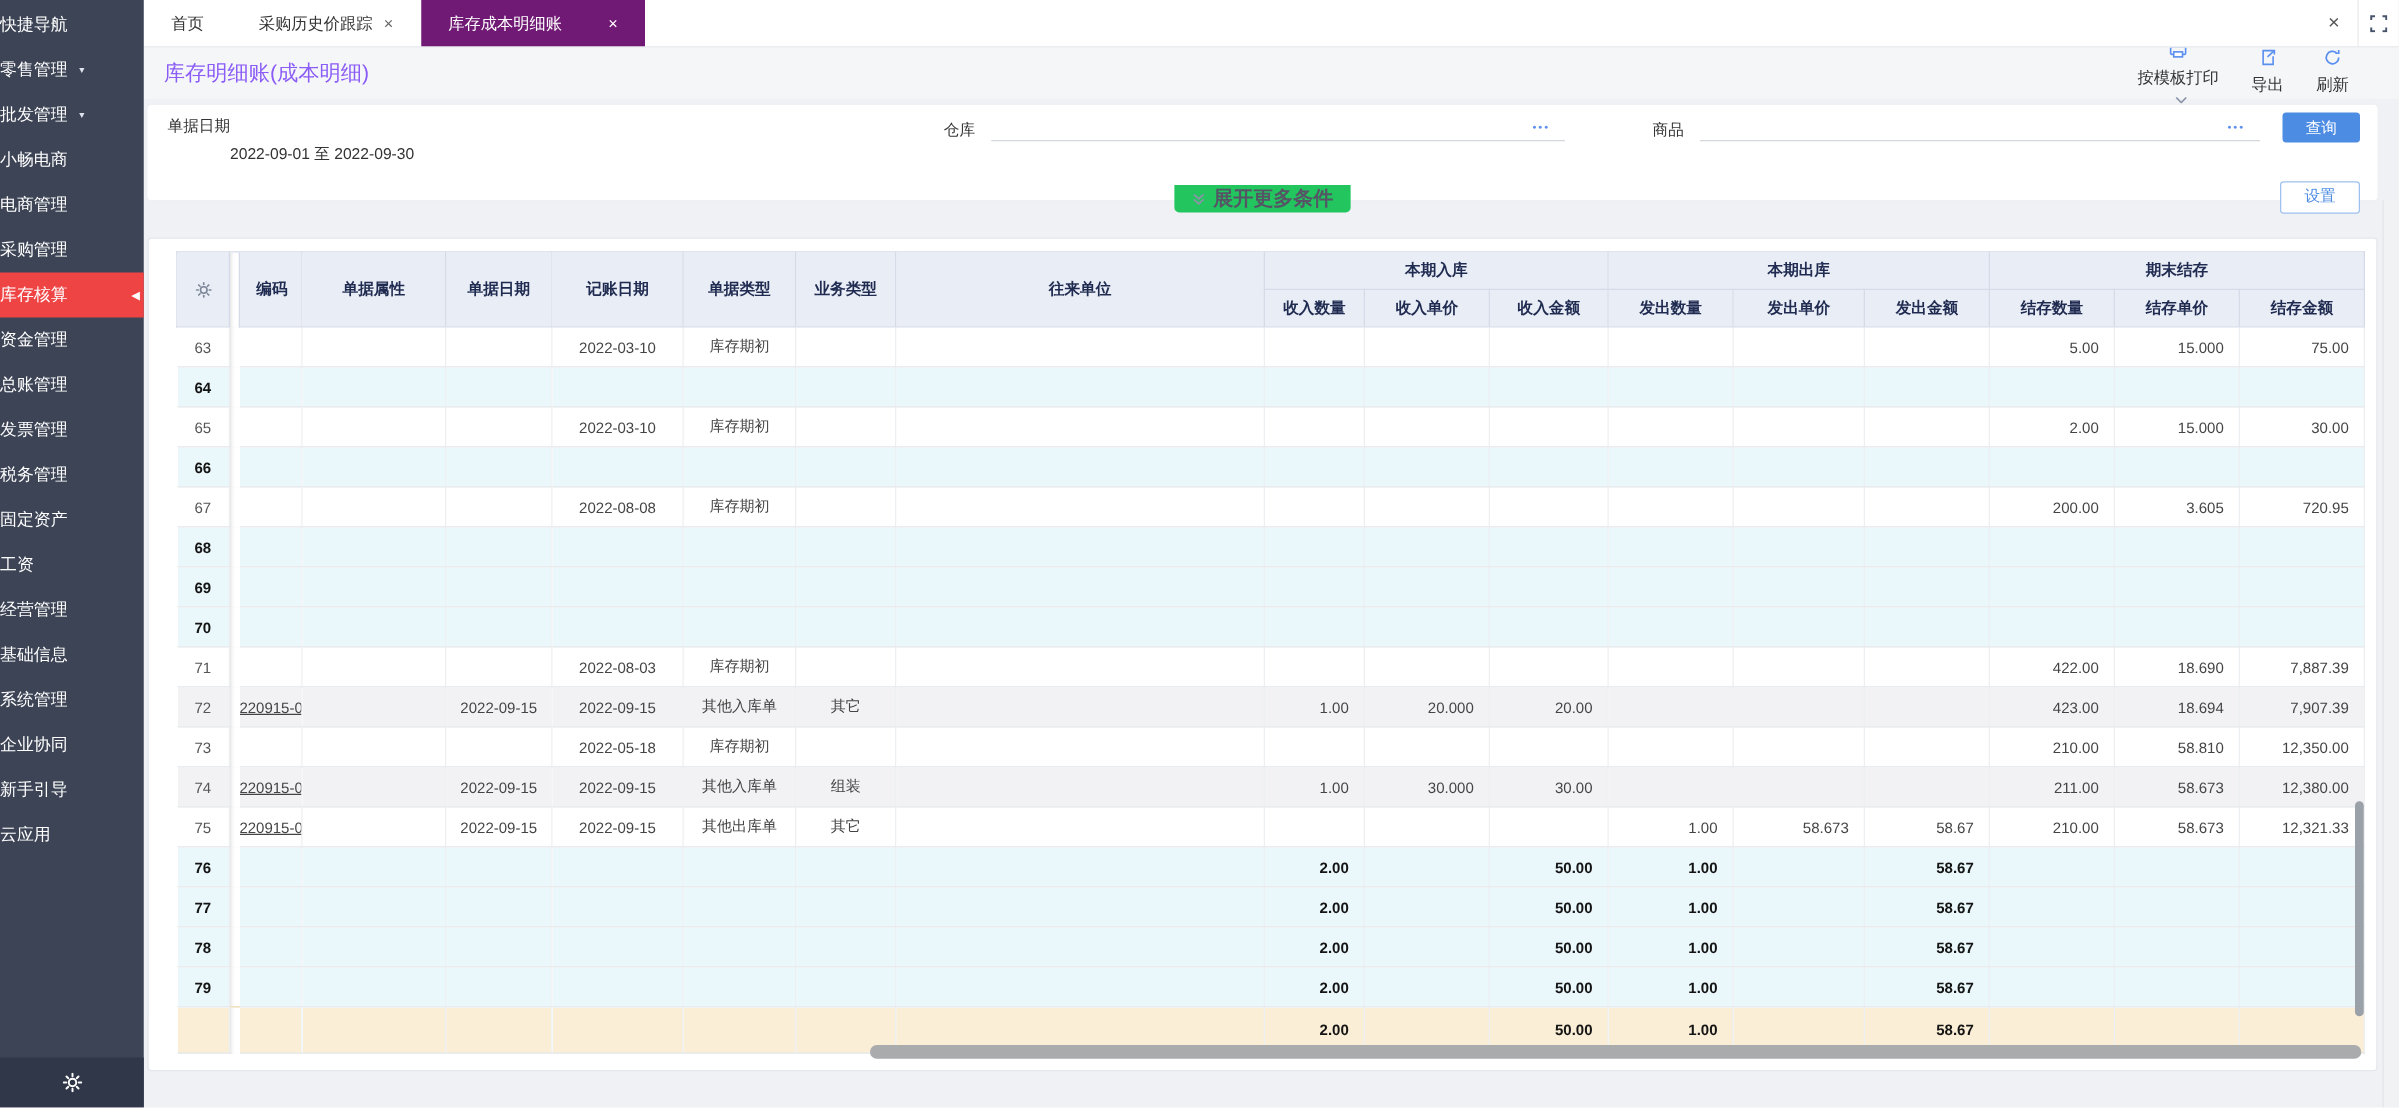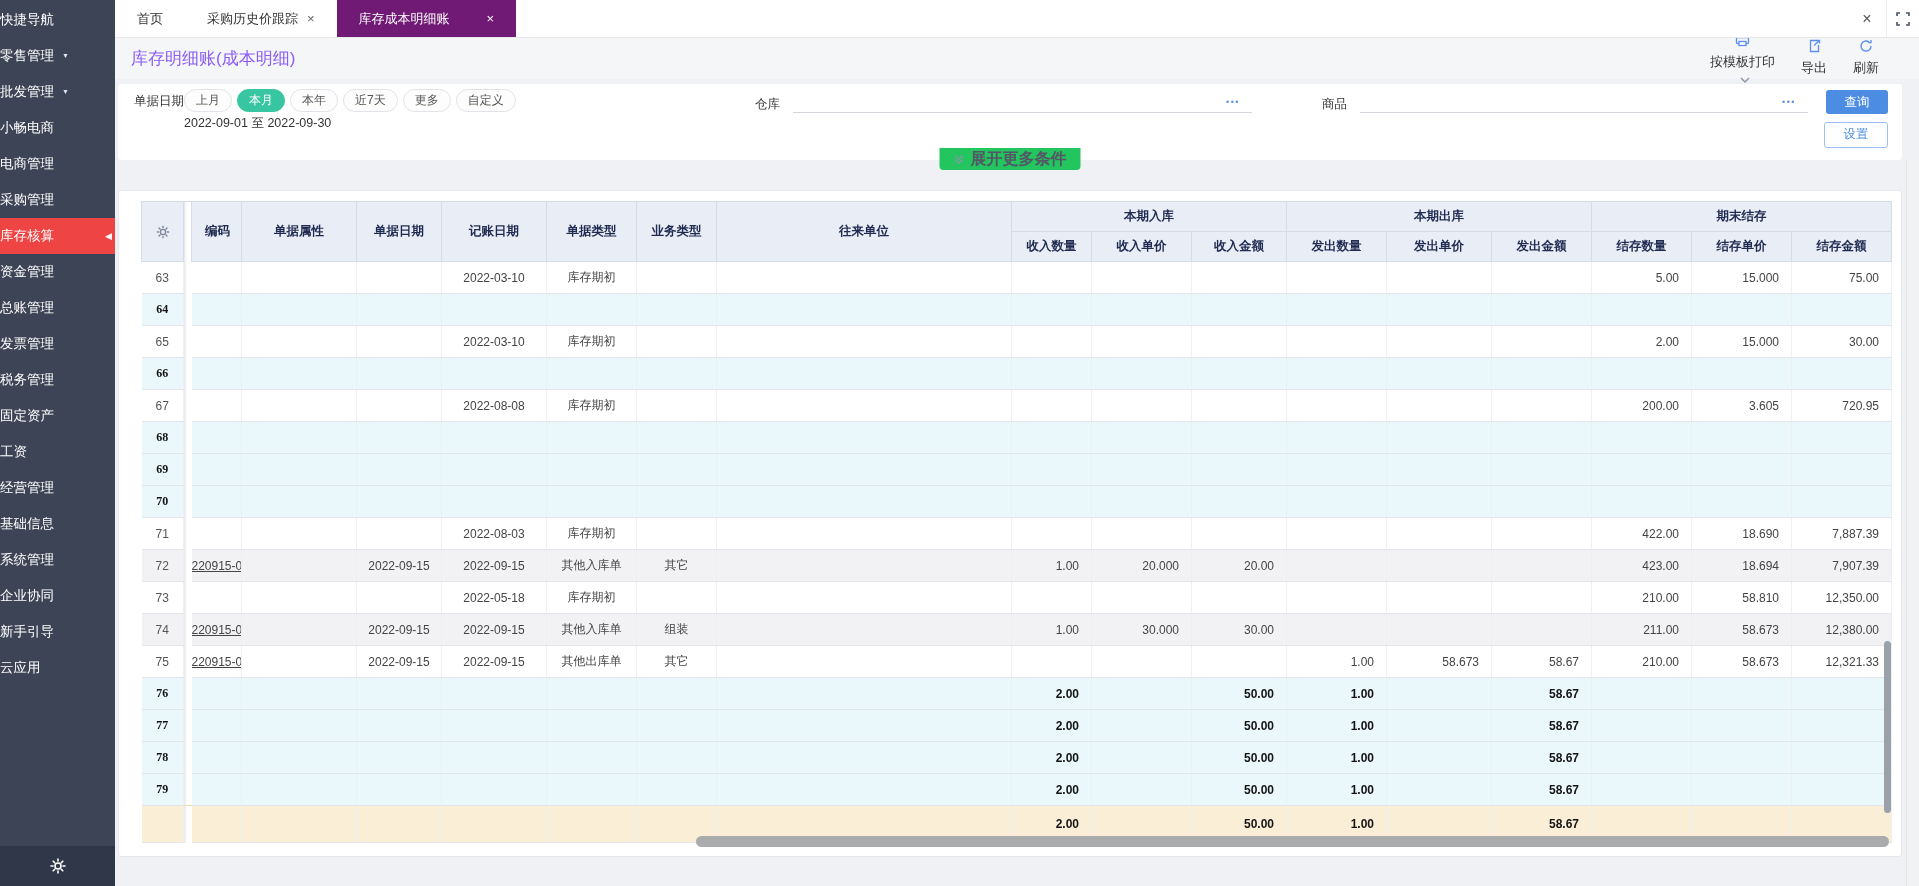--- a/index.html
+++ b/index.html
@@ -38,35 +38,35 @@
   .filter-card{position:absolute;left:118px;top:84px;width:1784px;height:76px;background:#fff;border-radius:3px;box-shadow:0 0 0 1px #eef0f3;}
   .f-label{position:absolute;font-size:12.5px;color:#333;}
   .pills{position:absolute;left:66px;top:5px;display:flex;gap:5px;}
   .pill{height:21px;line-height:21px;padding:0 11px;border:1px solid #e0e3e8;border-radius:12px;font-size:12px;color:#555;background:#fdfdfd;cursor:pointer;}
   .pill.active{background:#38c6a2;border-color:#38c6a2;color:#fff;}
   .date-range{position:absolute;left:66px;top:31px;font-size:12.5px;color:#333;}
   .u-input{position:absolute;height:24px;border-bottom:1px solid #d4d7dc;cursor:text;}
   .dots{position:absolute;font-size:9px;letter-spacing:1.5px;color:#5b8ff0;cursor:pointer;}
   .btn{position:absolute;width:62px;height:24px;border-radius:3px;font-size:12.5px;text-align:center;line-height:24px;cursor:pointer;}
   .btn.primary{background:#4d8ce3;color:#fff;}
-  .btn.ghost{background:#fff;color:#4d8ce3;border:1px solid #9dc0ef;line-height:22px;}
+  .btn.ghost{background:#fff;color:#4d8ce3;border:1px solid #9dc0ef;line-height:22px;margin-top:23px;}
   .expand-pill{position:absolute;left:50%;transform:translateX(-50%);top:64px;height:22px;background:#22c55e;border-radius:0 0 4px 4px;display:flex;align-items:center;gap:6px;padding:0 14px;font-size:16px;color:#556;cursor:pointer;z-index:2;font-weight:bold;}
   
   .table-card{position:absolute;left:118px;top:190px;width:1784px;height:667px;background:#fff;border:1px solid #e4e7ec;border-radius:3px;box-sizing:border-box;overflow:hidden;}
   table.grid{position:absolute;left:22px;top:10px;width:1750px;table-layout:fixed;border-collapse:collapse;font-size:12px;color:#444;}
   .grid thead th{background:#e9edf6;color:#1f2b50;font-weight:700;font-size:12.5px;border:1px solid #d6dbe8;height:29px;padding:0;overflow:hidden;white-space:nowrap;}
   .grid thead th.h-code{text-align:center;padding-left:2px;}
   .grid td{height:31px;border-bottom:1px solid #e2e6ea;border-right:1px solid #edf0f2;padding:0;overflow:hidden;white-space:nowrap;}
   .grid tr.r-white td{background:#fff;}
   .grid tr.r-cyan td{background:#eaf7fb;}
   .grid tr.r-gray td{background:#f2f2f4;}
   .grid tr.r-yellow td{background:#fbeed6;border-top:1px solid #ecd9ac;height:36px;}
   .grid tr.bold td{font-weight:700;color:#141414;}
   .grid td.c-num{text-align:center;color:#555;}
-  .grid tr.bold td.c-num{color:#141414;font-family:Liberation Serif, serif;}
+  .grid tr.bold td.c-num{color:#141414;}
   .grid td.c-sep, .grid th.h-sep{background:rgba(255,255,255,.85) !important;border-right:none;border-bottom:none;box-shadow:inset 3px 0 3px -2px rgba(80,80,80,.18);}
   .grid th.h-sep{background:rgba(255,255,255,.55) !important;}
   .grid td.c-center{text-align:center;}
   .grid td.c-right{text-align:right;padding-right:12px;}
   .grid td.c-code a{color:#444;text-decoration:underline;cursor:pointer;}
   .gear-glyph{display:block;margin:0 auto;}
   
   .hthumb{position:absolute;left:577px;top:645px;width:1193px;height:11px;background:#a9abad;border-radius:6px;cursor:pointer;}
   .vthumb{position:absolute;left:1765px;top:450px;width:7px;height:172px;background:#9ba1a8;border-radius:4px;cursor:pointer;}
   .page-strip{position:absolute;left:1906px;top:160px;width:13px;height:726px;background:#f1f2f4;border-left:1px solid #e4e5e8;}
@@ -166,28 +166,20 @@
         <path d="M12 7 a5 5 0 1 1 -1.8 -3.8"></path>
         <path d="M12 1 V3.6 H9.4" stroke-width="1.3"></path>
       </svg>
       <span>刷新</span>
     </div>
   </div>
 </div>
 
 <div class="filter-card">
   <span class="f-label" style="left:16px;top:9px;">单据日期</span>
-  <div class="pills" id="date-pills">
-      <span class="pill">上月</span>
-      <span class="pill active">本月</span>
-      <span class="pill">本年</span>
-      <span class="pill">近7天</span>
-      <span class="pill">更多</span>
-      <span class="pill">自定义</span>
-    </div>
   <span class="date-range">2022-09-01 至 2022-09-30</span>
 
   <span class="f-label" style="left:637px;top:12px;">仓库</span>
   <div class="u-input" style="left:675px;top:4px;width:459px;"></div>
   <span class="dots" style="left:1108px;top:13px;">•••</span>
 
   <span class="f-label" style="left:1204px;top:12px;">商品</span>
   <div class="u-input" style="left:1242px;top:4px;width:448px;"></div>
   <span class="dots" style="left:1664px;top:13px;">•••</span>
 

